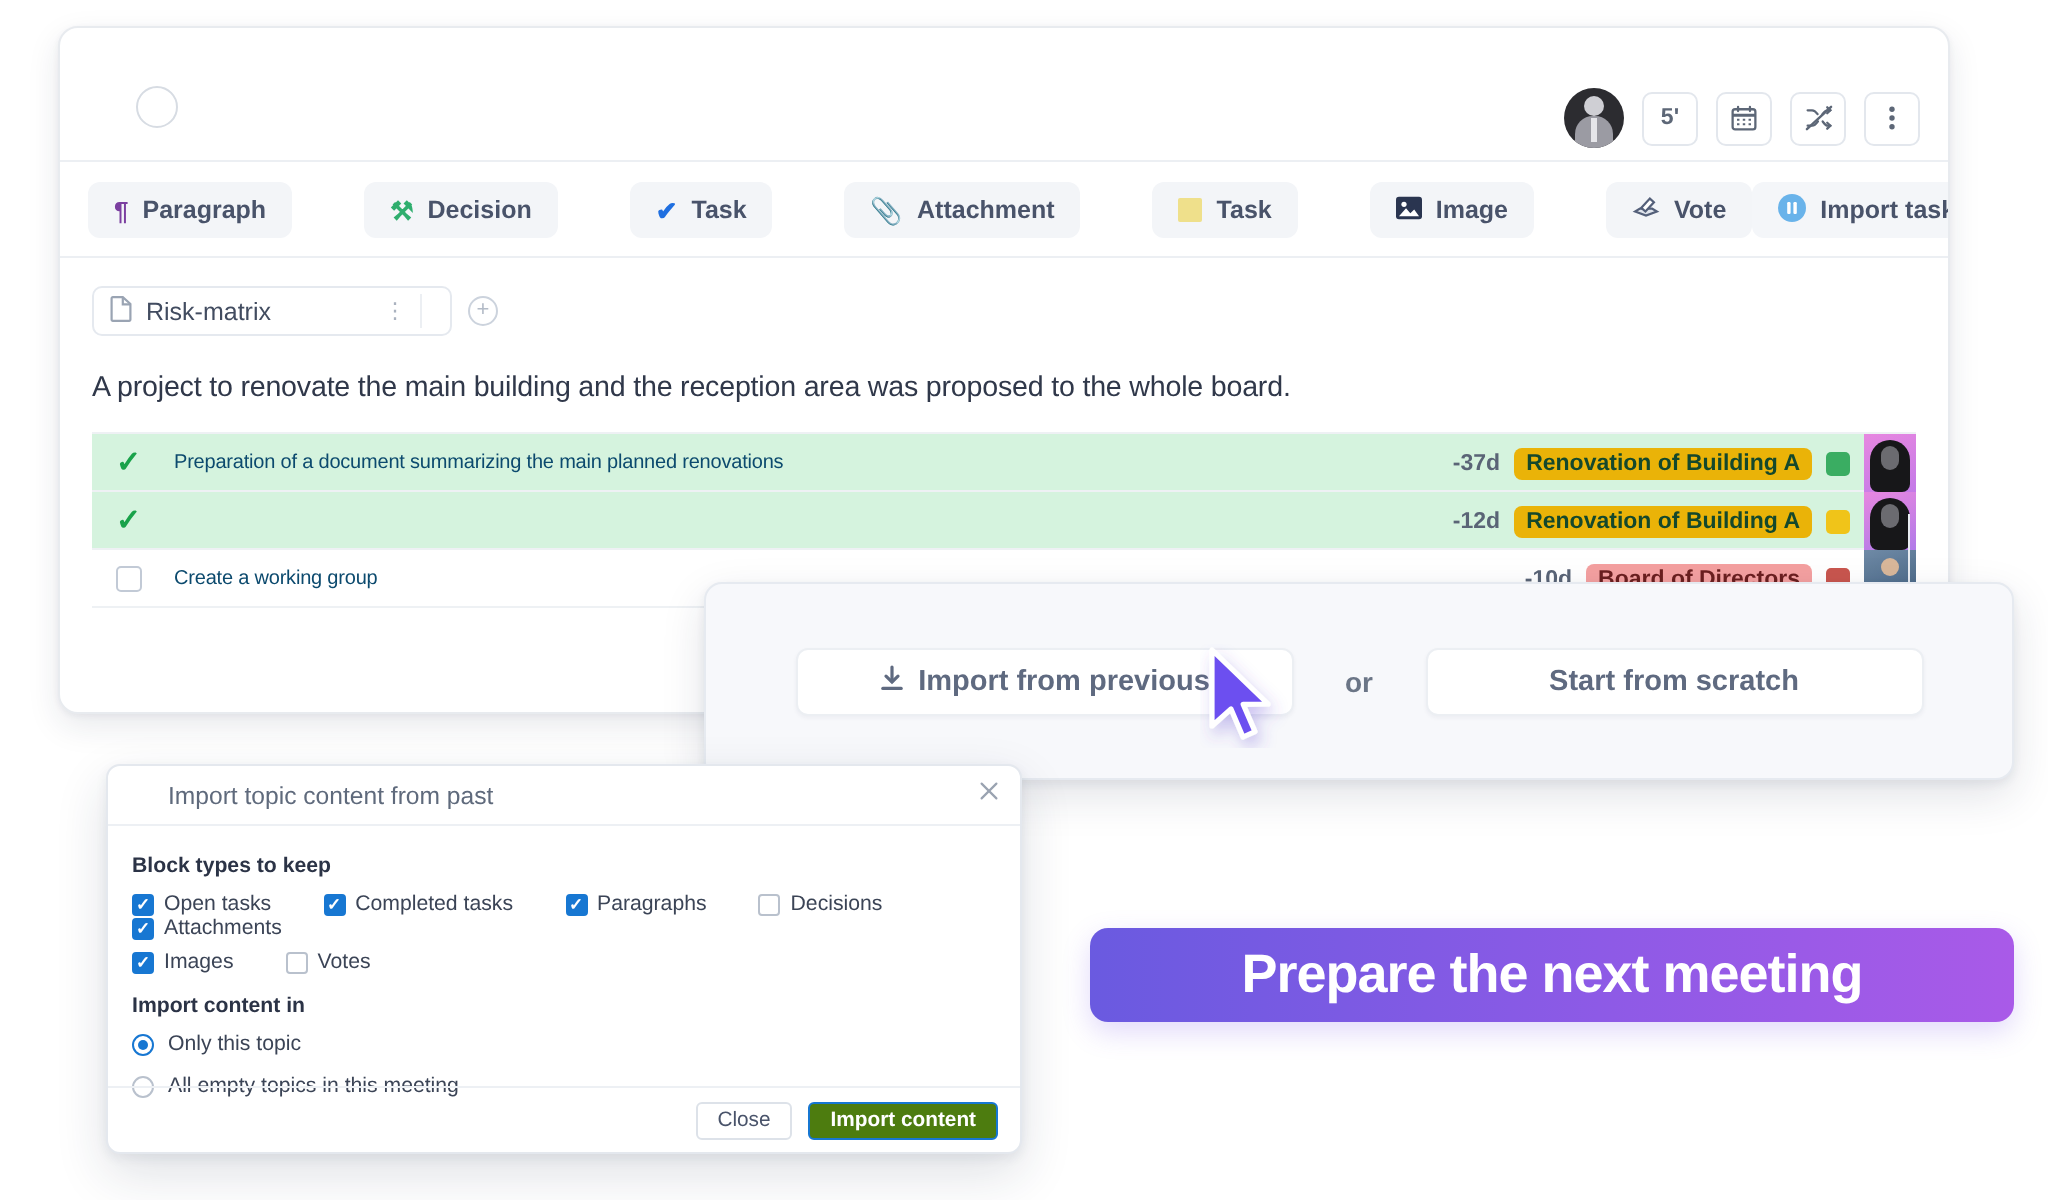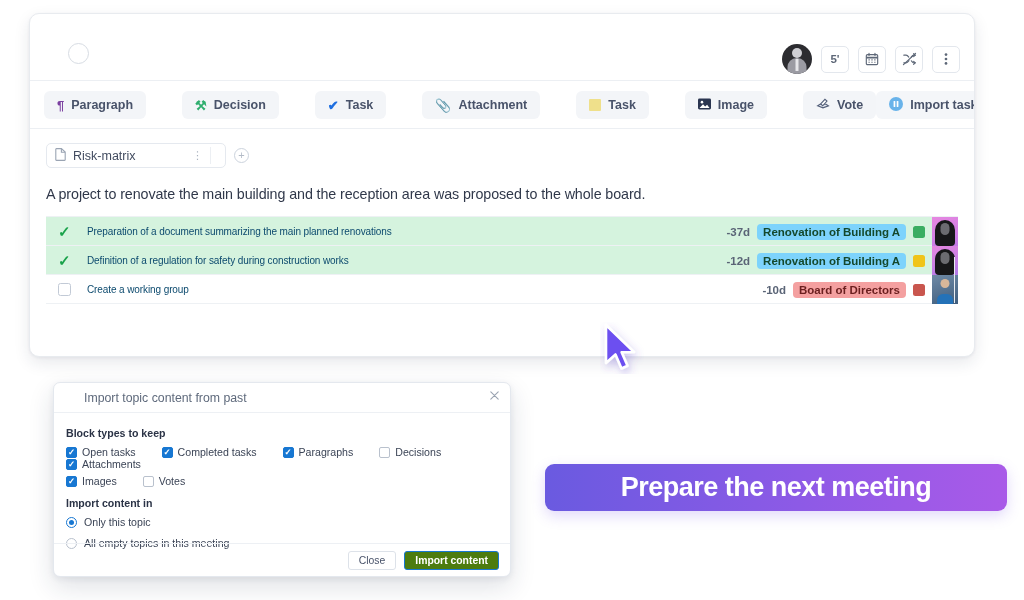--- a/index.html
+++ b/index.html
@@ -106,21 +106,21 @@
   .tick { color:#19a24a; font-size:15px; font-weight:800; line-height:1; }
   .box {
     width:13px; height:13px; border:1.4px solid #c2cad6; border-radius:2.5px; background:#fff;
   }
   .task-text { font-size:10px; color:#0c4a6e; letter-spacing:-.1px; flex:1 1 auto; }
   .task-right { display:flex; align-items:center; gap:7px; position:absolute; right:0; top:0; height:29px; }
   .due { font-size:11.5px; font-weight:700; color:#5a6476; }
   .tag {
     font-size:11.5px; font-weight:700; padding:2px 6px; border-radius:4px; white-space:nowrap;
   }
-  .tag.green { background:#7dd3fc; color:#14482c; }
+  .tag.green { background:#eab308; color:#14482c; }
   .tag.red { background:#f4a0a0; color:#6b1f1f; }
   .sq { width:12px; height:12px; border-radius:2.5px; }
   .sq.green { background:#3aad62; }
   .sq.yellow { background:#f0c419; }
   .sq.red { background:#c9564e; }
   .av { width:26px; height:29px; overflow:hidden; position:relative; flex:none; }
   .av.f1 { background:linear-gradient(160deg,#e787e0 0%,#c37ae8 100%); }
   .av.f2 { background:linear-gradient(160deg,#e787e0 0%,#b07ae8 100%); }
   .av.f3 { background:linear-gradient(160deg,#6f8aa6 0%,#3f5d7d 100%); }
   .av .hair { position:absolute; left:50%; top:3px; width:20px; height:26px;
@@ -343,21 +343,20 @@
                 <i class="hair"></i>
                 <i class="face"></i>
               </span>
           </div>
         </div>
 
         <div class="task-row done">
           <div class="task-check">
               <span class="tick">✓</span>
             </div>
-          <div class="task-text">Definition of a regulation for safety during construction works</div>
           <div class="task-right">
             <span class="due">-12d</span>
             <span class="tag green">Renovation of Building A</span>
             <span class="sq yellow"></span>
             <span class="av f2">
                 <i class="hair"></i>
                 <i class="face"></i>
               </span>
           </div>
         </div>
@@ -376,20 +375,36 @@
                 <i class="shirt"></i>
               </span>
           </div>
         </div>
 
       </div>
       <div class="col-div"></div>
     </div>
   </div>
 
+  <div class="choice-panel">
+    <div class="choice-btn" id="btn-import-prev">
+      <span>
+        <svg width="14" height="14" viewBox="0 0 14 14" fill="none" stroke="#5f6a80" stroke-width="1.6" stroke-linecap="round">
+          <path d="M7 1.5v7.2"></path>
+            <path d="M4 6.1 7 9l3-2.9"></path>
+            <path d="M2.4 12.2h9.2"></path>
+        </svg>
+      </span>
+      <span>Import from previous</span>
+    </div>
+    <div class="or-text">or</div>
+    <div class="choice-btn" id="btn-start-scratch">
+      <span>Start from scratch</span>
+    </div>
+  </div>
 
   <div class="cursor">
     <svg width="44" height="52" viewBox="0 0 44 52">
       <defs>
         <filter id="cs" x="-40%" y="-40%" width="190%" height="190%">
           <feDropShadow dx="2" dy="4" stdDeviation="4" flood-color="#5a3fd0" flood-opacity=".30"></feDropShadow>
         </filter>
       </defs>
       <path d="M6 3 L6 41 L15.5 32.5 L21.5 46.5 L27.5 43.8 L21.6 30.2 L34 30 Z" fill="#6c4ff0" stroke="#ffffff" stroke-width="2.6" stroke-linejoin="round" filter="url(#cs)"></path>
     </svg>

